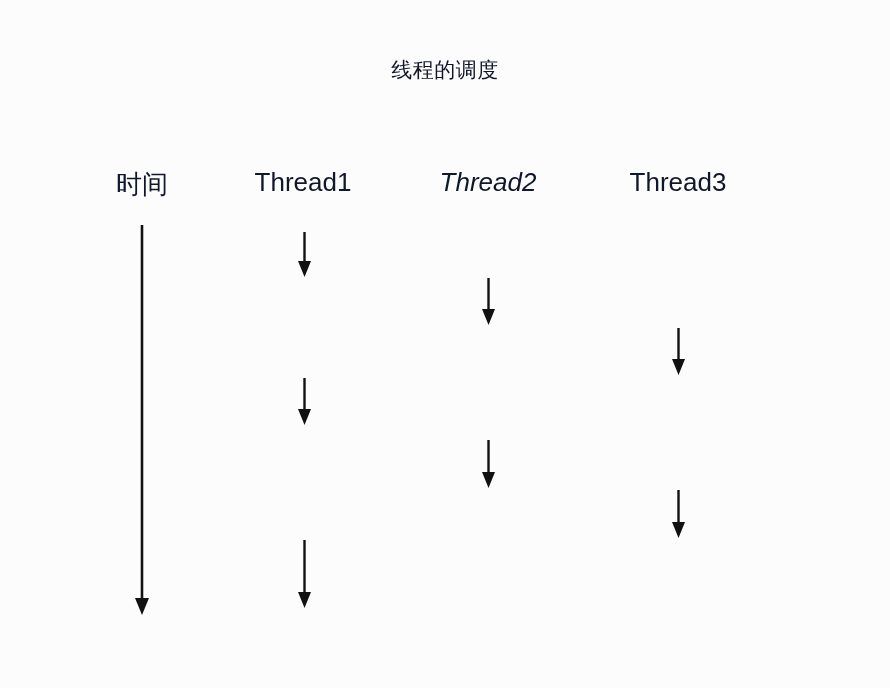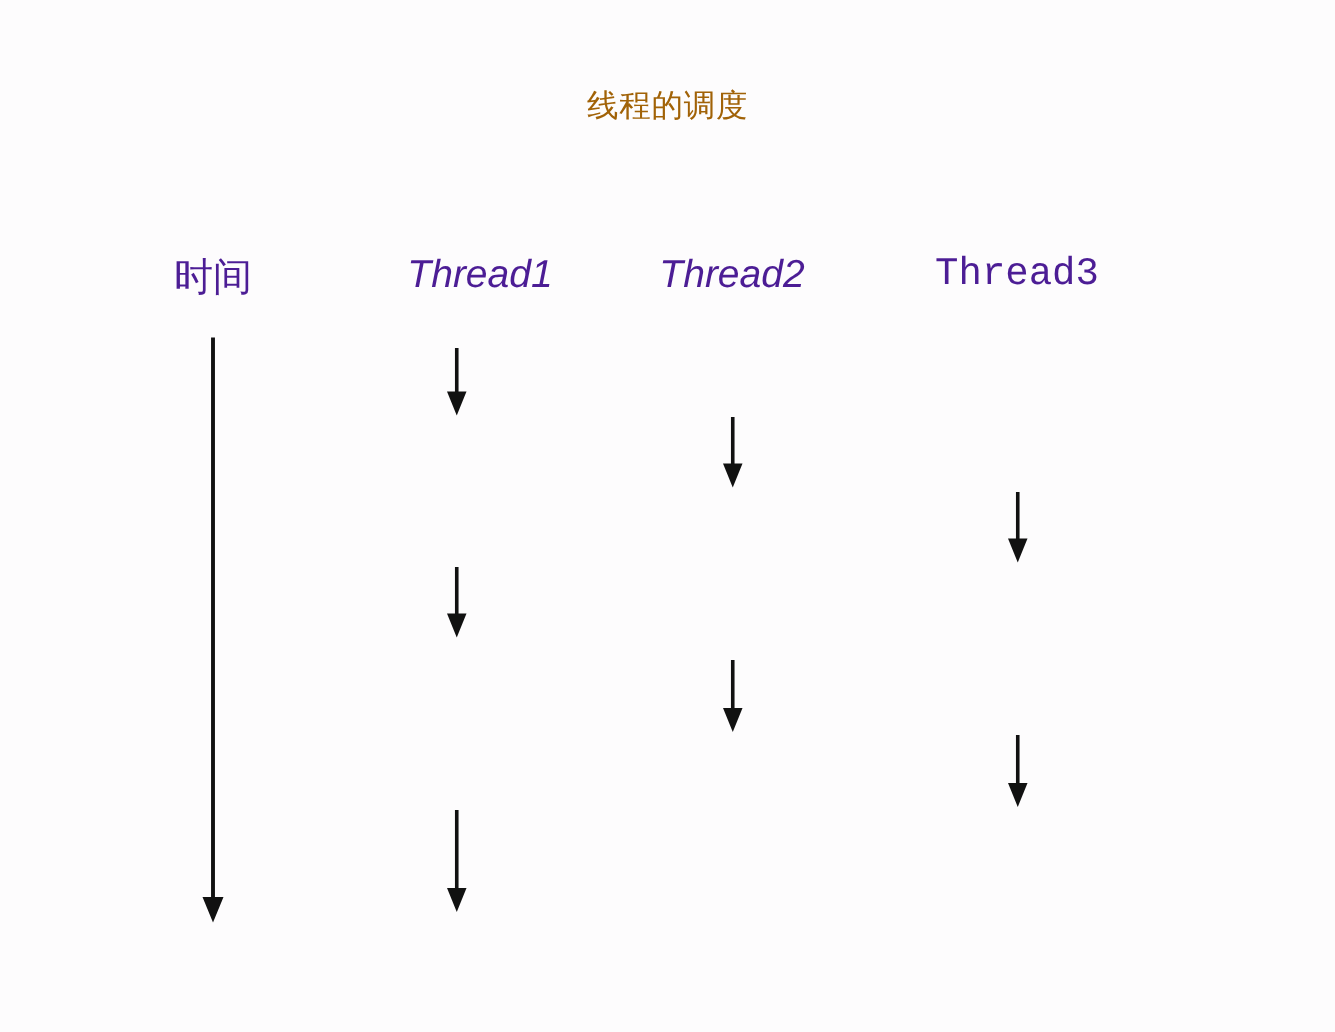--- a/index.html
+++ b/index.html
@@ -18,48 +18,48 @@
     width: 890px;
     height: 688px;
   }
   #diagram-title {
     position: absolute;
     top: 56px;
     left: 0;
     width: 890px;
     text-align: center;
     font-size: 21px;
-    color: #a16207;
+    color: #0f172a;
     letter-spacing: 0.5px;
   }
   .column-label {
     position: absolute;
     transform: translateX(-50%);
     text-align: center;
     font-size: 26px;
-    color: #4c1d95;
+    color: #0f172a;
     white-space: nowrap;
   }
   .arrow-svg {
     position: absolute;
     overflow: visible;
   }
 </style>
 </head>
 <body>
 
 <div id="diagram-root">
 
   <div id="diagram-title">线程的调度</div>
 
   <div id="labels-layer">
       <div class="column-label" style="left: 142px; top: 167px;">时间</div>
-      <div class="column-label" style="left: 320px; top: 167px; font-style: italic;">Thread1</div>
+      <div class="column-label" style="left: 303px; top: 167px;">Thread1</div>
       <div class="column-label" style="left: 488px; top: 167px; font-style: italic;">Thread2</div>
-      <div class="column-label" style="left: 678px; top: 167px; font-family: Liberation Mono, monospace;">Thread3</div>
+      <div class="column-label" style="left: 678px; top: 167px;">Thread3</div>
     </div>
   <div id="arrows-layer">
       <svg class="arrow-svg" width="38" height="394" style="left: 123px; top: 225px;">
         <line x1="19" y1="0" x2="19" y2="375" stroke="#111111" stroke-width="2.6"></line>
         <polygon points="12,373 26,373 19,390" fill="#111111"></polygon>
       </svg>
       <svg class="arrow-svg" width="37" height="49" style="left: 285.5px; top: 232px;">
         <line x1="18.5" y1="0" x2="18.5" y2="31" stroke="#111111" stroke-width="2.4"></line>
         <polygon points="12,29 25,29 18.5,45" fill="#111111"></polygon>
       </svg>

